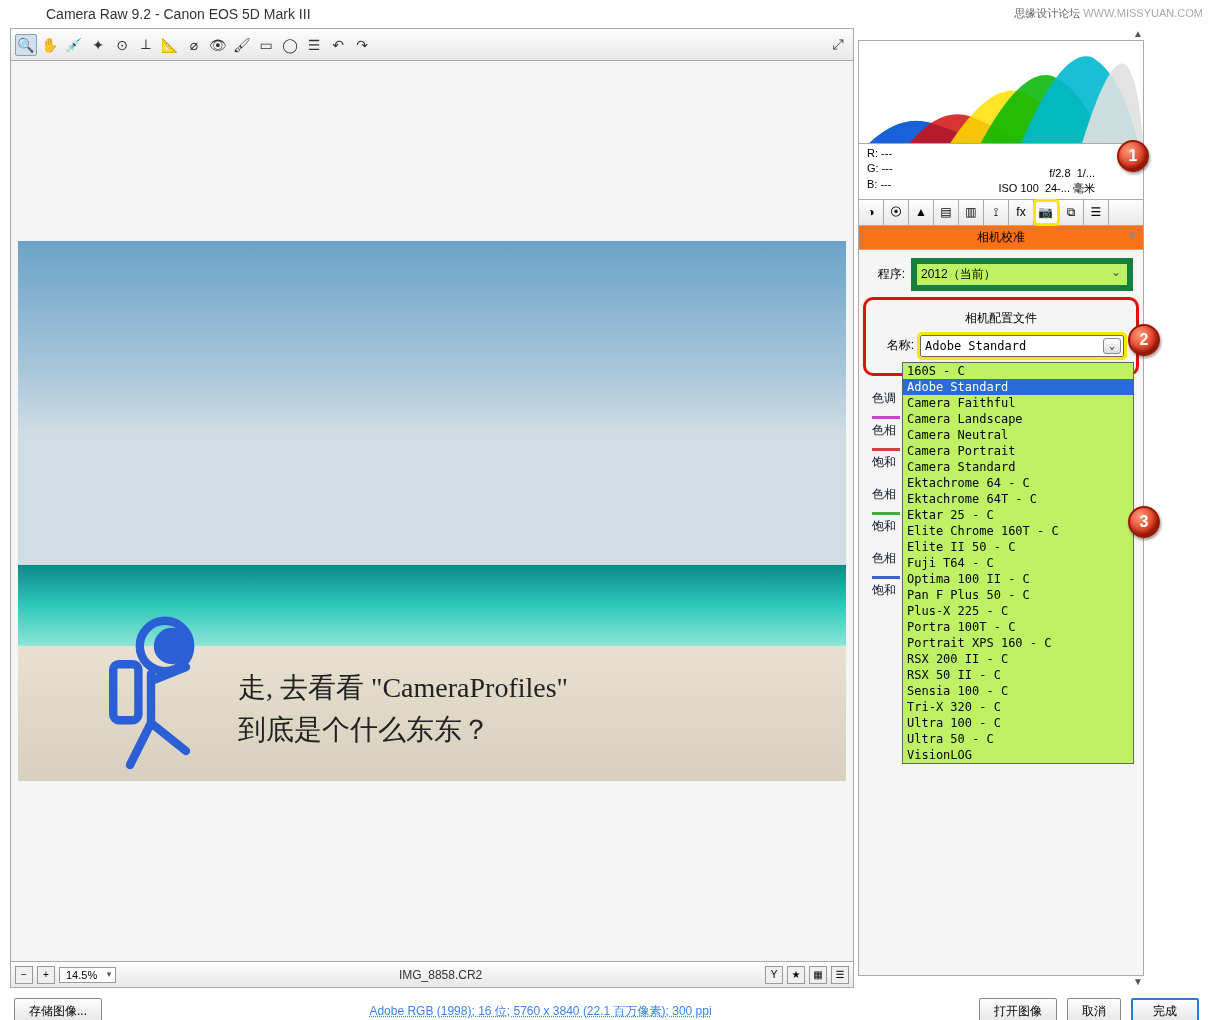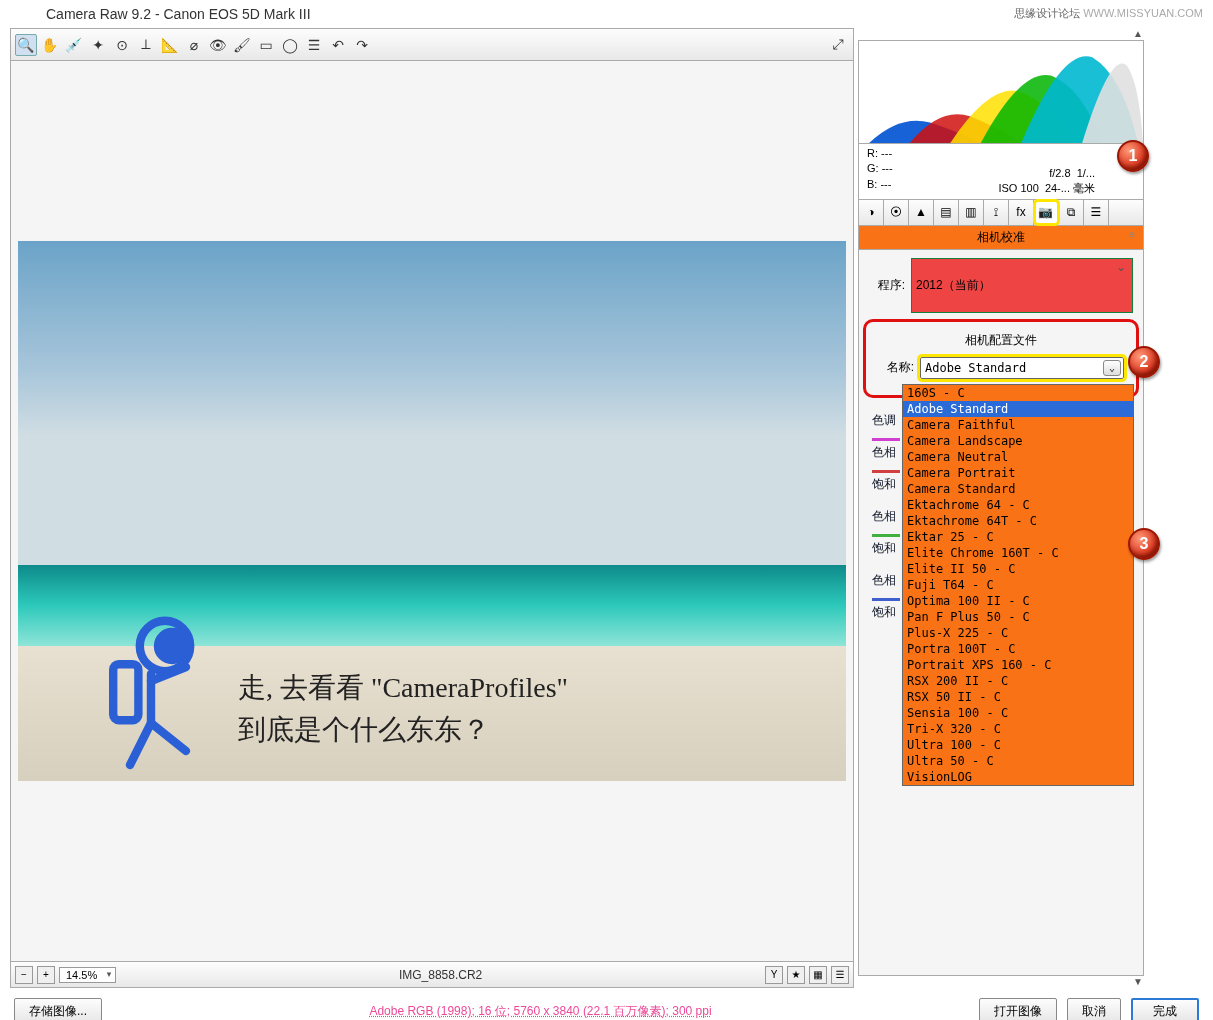--- a/index.html
+++ b/index.html
@@ -182,21 +182,21 @@
   flex: 1;
   background: #f5f5f5;
   border-left:1px solid #aaa;
   border-right:1px solid #aaa;
   border-bottom:1px solid #aaa;
   padding: 8px 4px;
 }
 .row { display:flex; align-items:center; gap:6px; margin-bottom:6px; padding: 0 6px;}
 .row-label { width: 36px; text-align: right; font-size:12px; }
 .select-box {
-  flex:1; border:1px solid #15803d; background:#ef4444; padding:18px 4px; font-size:12px;
+  flex:1; border:6px solid #15803d; background:#bef264; padding:2px 4px; font-size:12px;
   position:relative;
 }
 .select-box::after { content:"⌄"; position:absolute; right:6px; top:1px; color:#555; }
 .profile-frame {
   border: 3px solid #e01010;
   border-radius: 10px;
   padding: 10px 6px;
   position: relative;
 }
 .profile-frame .section-title { text-align:center; font-size:12px; margin-bottom:8px; }
@@ -212,21 +212,21 @@
   width:18px; height:16px;
   border:1px solid #888;
   border-radius: 3px;
   background: linear-gradient(#fff,#ddd);
   display:flex;align-items:center;justify-content:center;
   font-size:10px;
 }
 .dropdown {
   position:absolute;
   left: 36px; right: 2px; top: 62px;
-  background: #f97316;
+  background: #bef264;
   border: 1px solid #666;
   font-family: "SimSun", monospace;
   font-size: 12px;
   z-index: 50;
 }
 .dropdown .opt { padding: 1px 4px; white-space: nowrap; }
 .dropdown .opt.selected { background: #2a6bd8; color:#fff; }
 .hidden-labels {
   position:absolute;
   left: 6px; top: 82px;
@@ -245,21 +245,21 @@
 .btn {
   border: 1px solid #888;
   background: linear-gradient(#fdfdfd, #e5e5e5);
   padding: 4px 14px;
   font-size: 12px;
   border-radius: 2px;
 }
 .btn.primary { border: 2px solid #2a7ad6; padding: 3px 20px;}
 .footer-info {
   flex:1; text-align:center;
-  color: #ec4899;
+  color: #3b82f6;
   text-decoration: underline dotted;
   font-size: 12px;
 }
 </style>
 </head>
 <body>
 
 <div class="title-bar">
   <span>Camera Raw 9.2  -  Canon EOS 5D Mark III</span>
   <span class="watermark">

